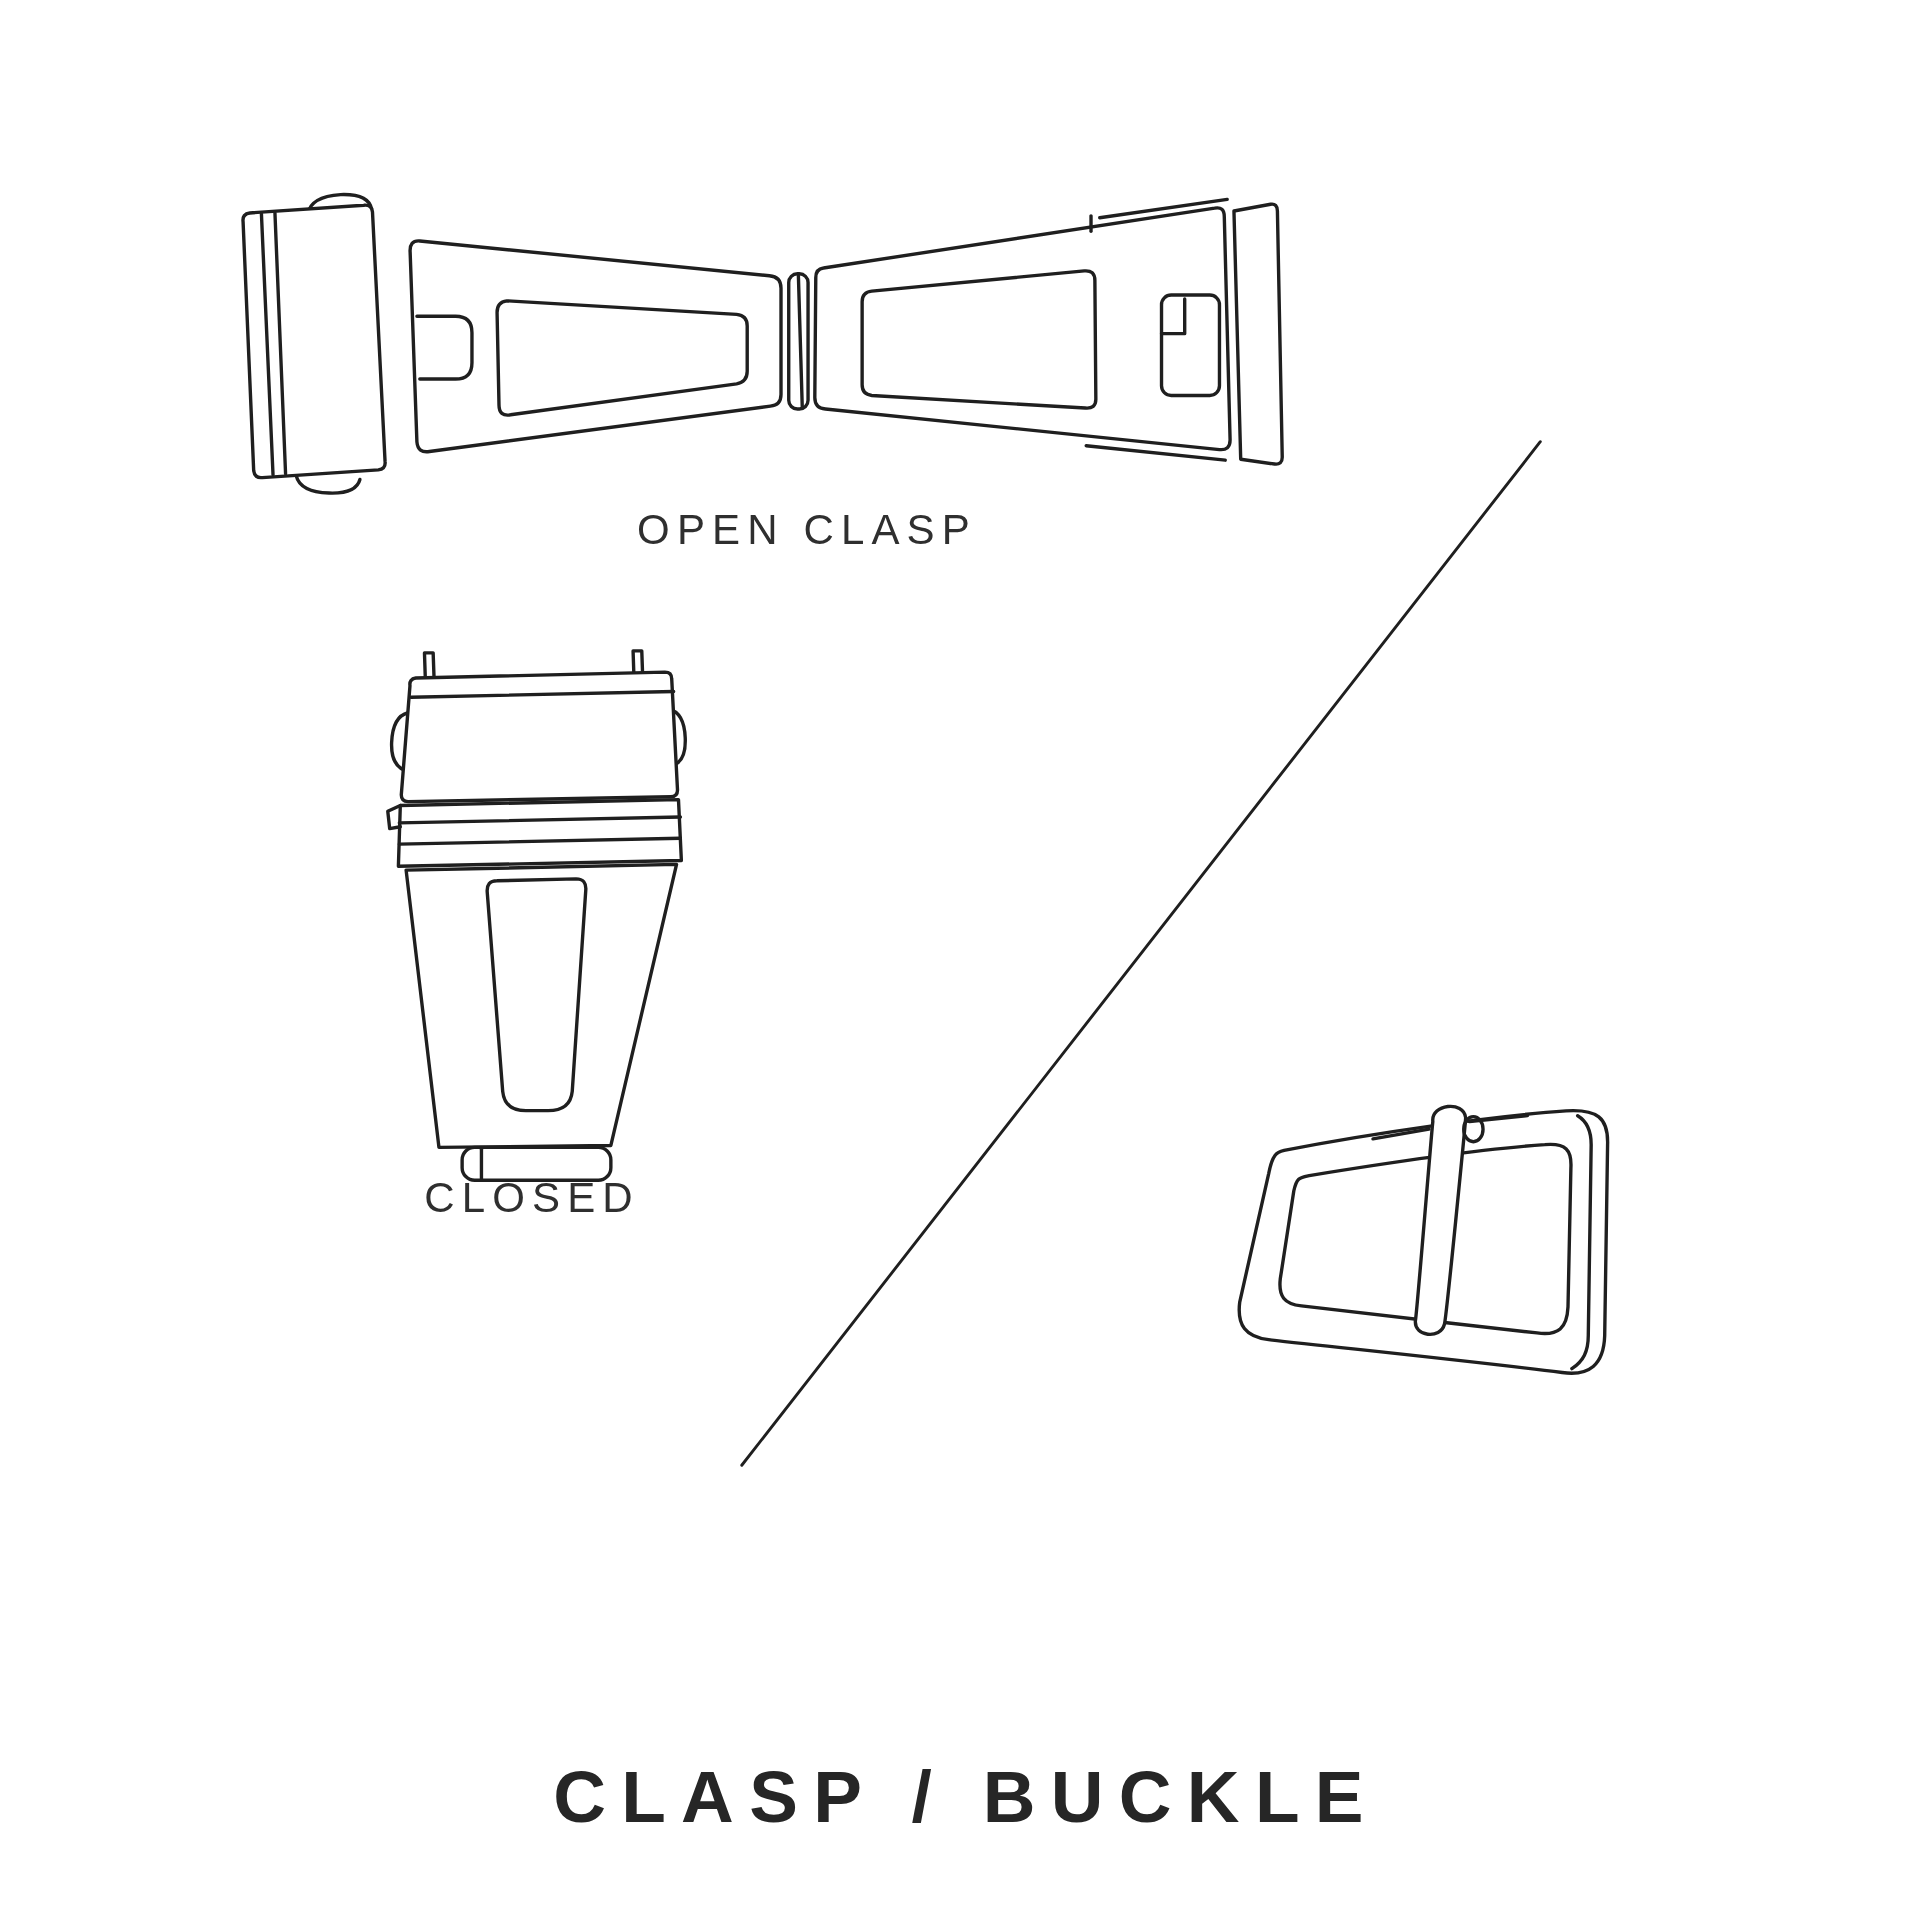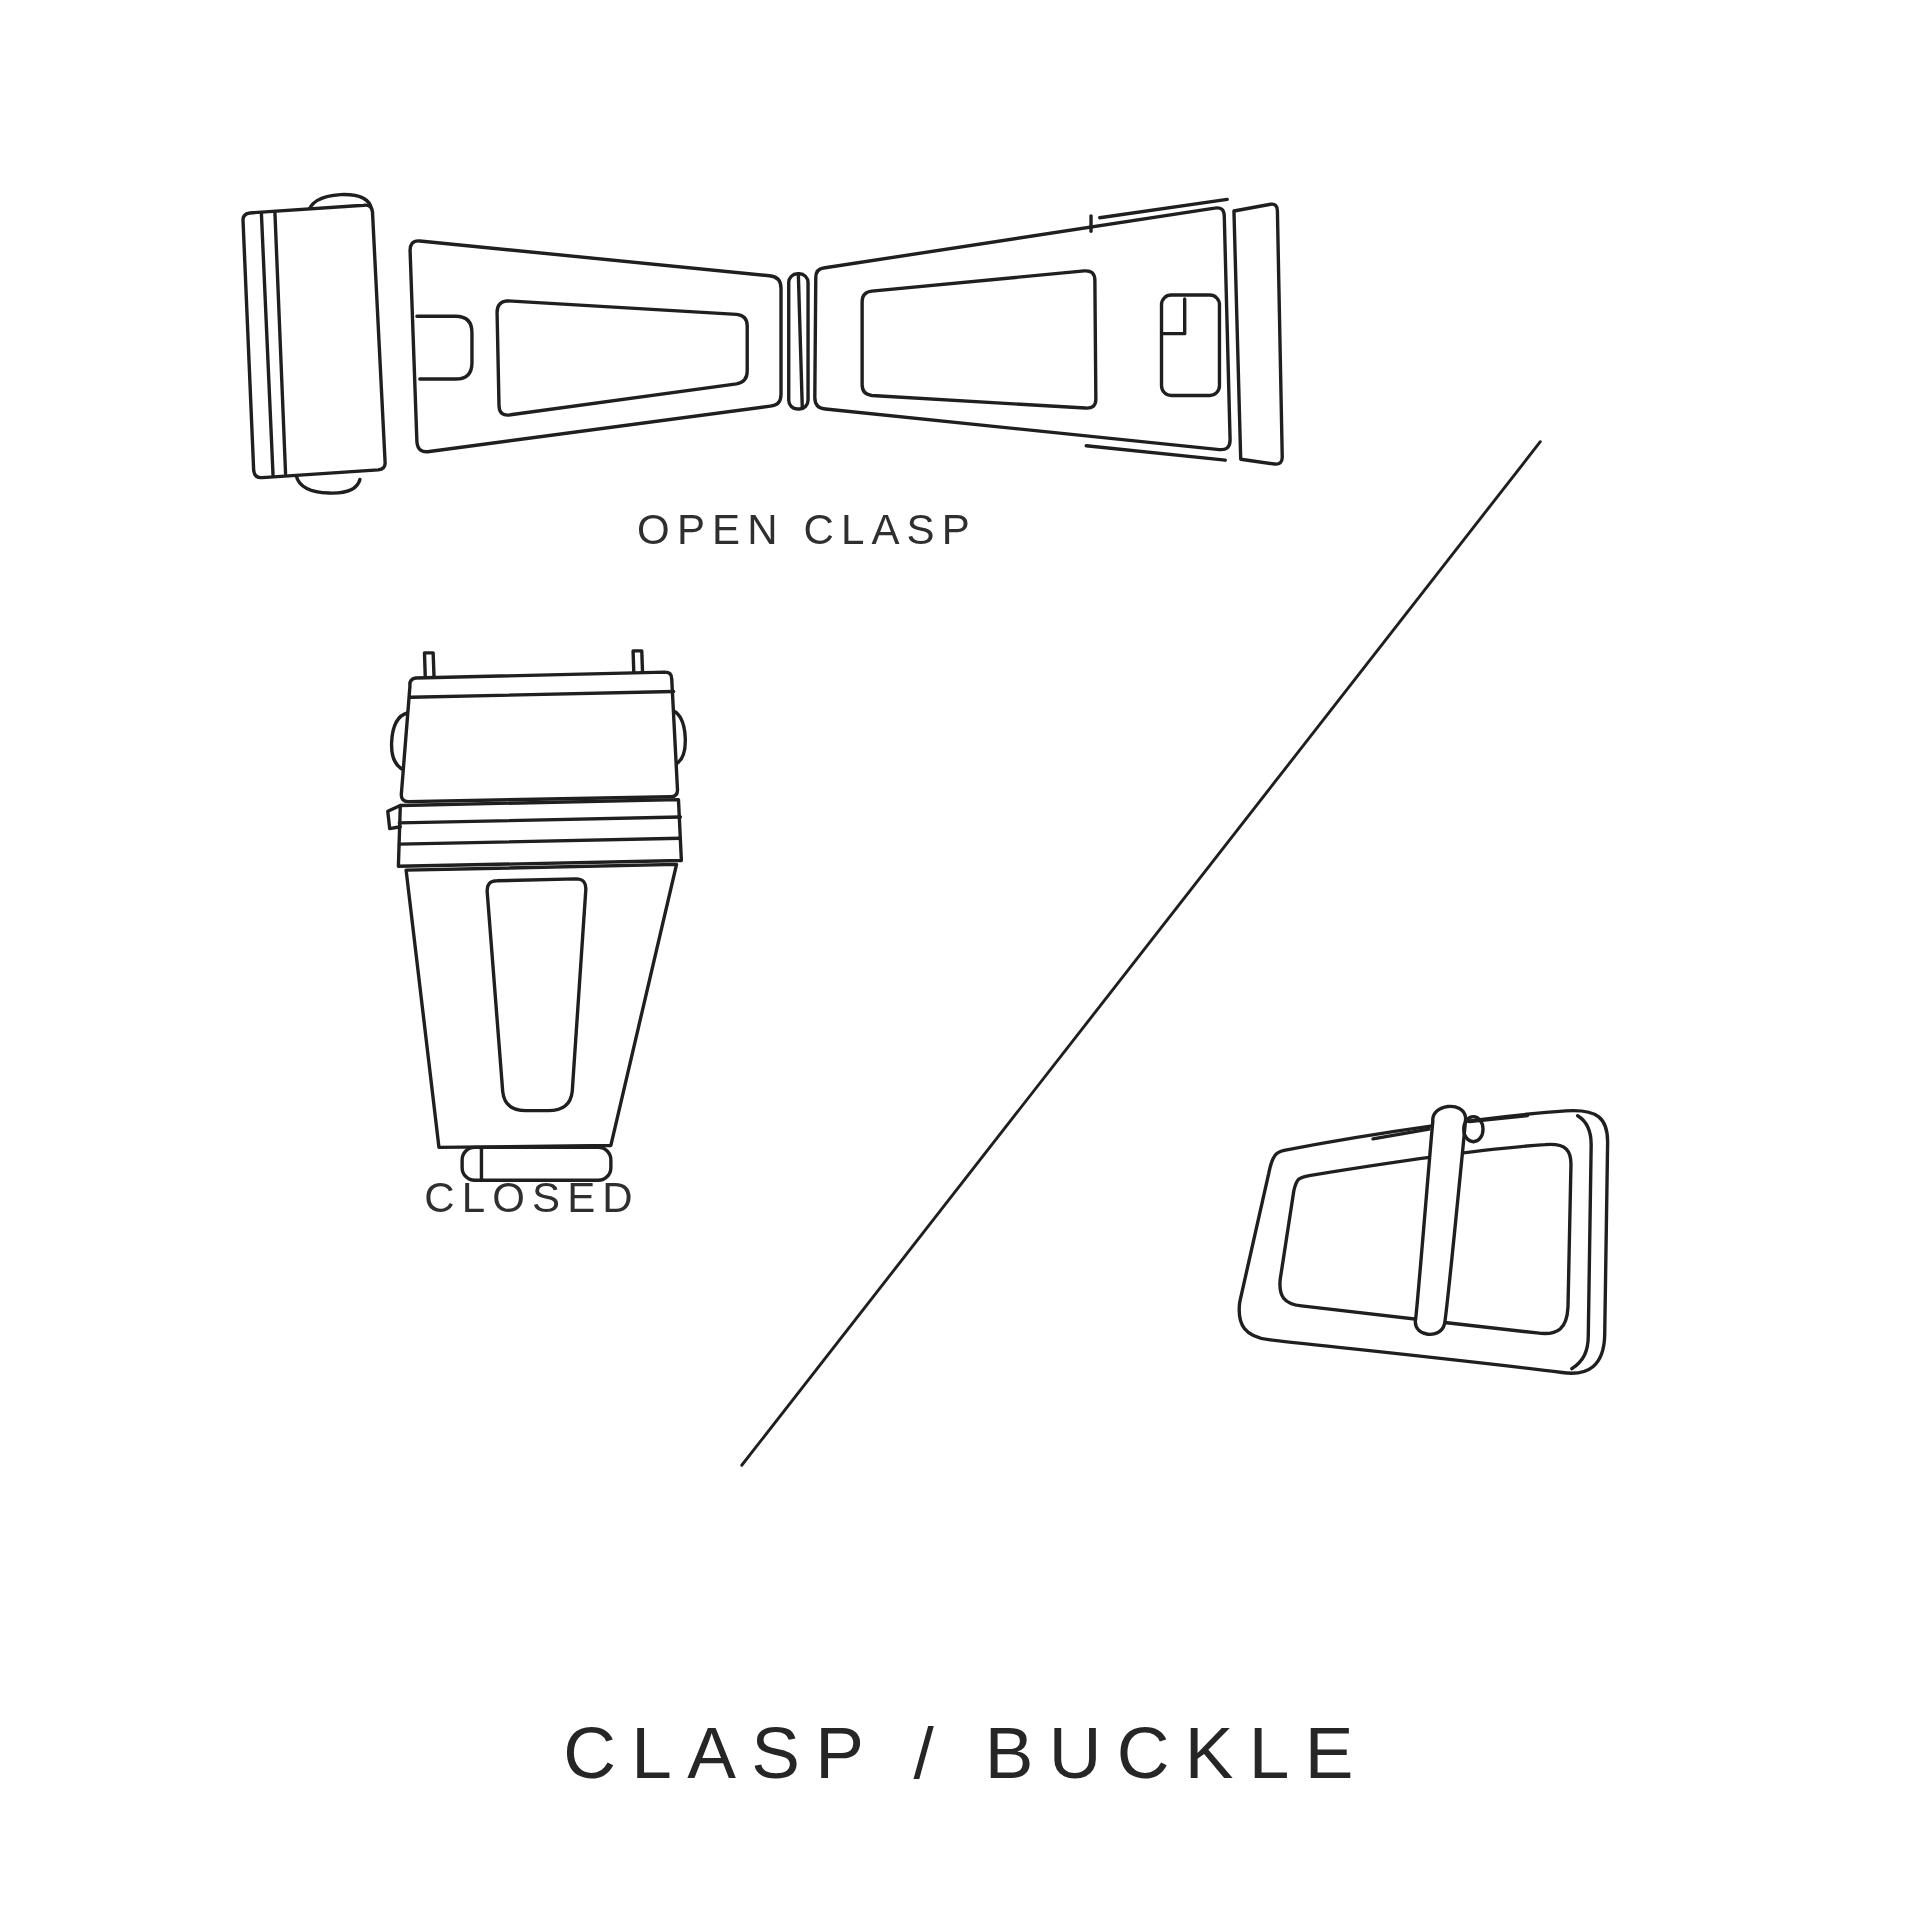--- a/index.html
+++ b/index.html
@@ -20,23 +20,24 @@
     font-weight:400;
     white-space:nowrap;
     user-select:none;
   }
   .title{
     position:absolute;
     transform:translateX(-50%);
     color:#262626;
     letter-spacing:0.21em;
     font-size:73px;
-    font-weight:400;
+    font-weight:700;
     white-space:nowrap;
     user-select:none;
+    margin-top:44px;
   }
 </style>
 </head>
 <body>
 
 <div class="canvas">
 
   <svg class="illustration" style="left:217px;top:179px;" width="1072" height="319" viewBox="0 0 1110 330">
     <g fill="#ffffff" stroke="#1f1f1f" stroke-width="3.5" stroke-linejoin="round" stroke-linecap="round">
 

